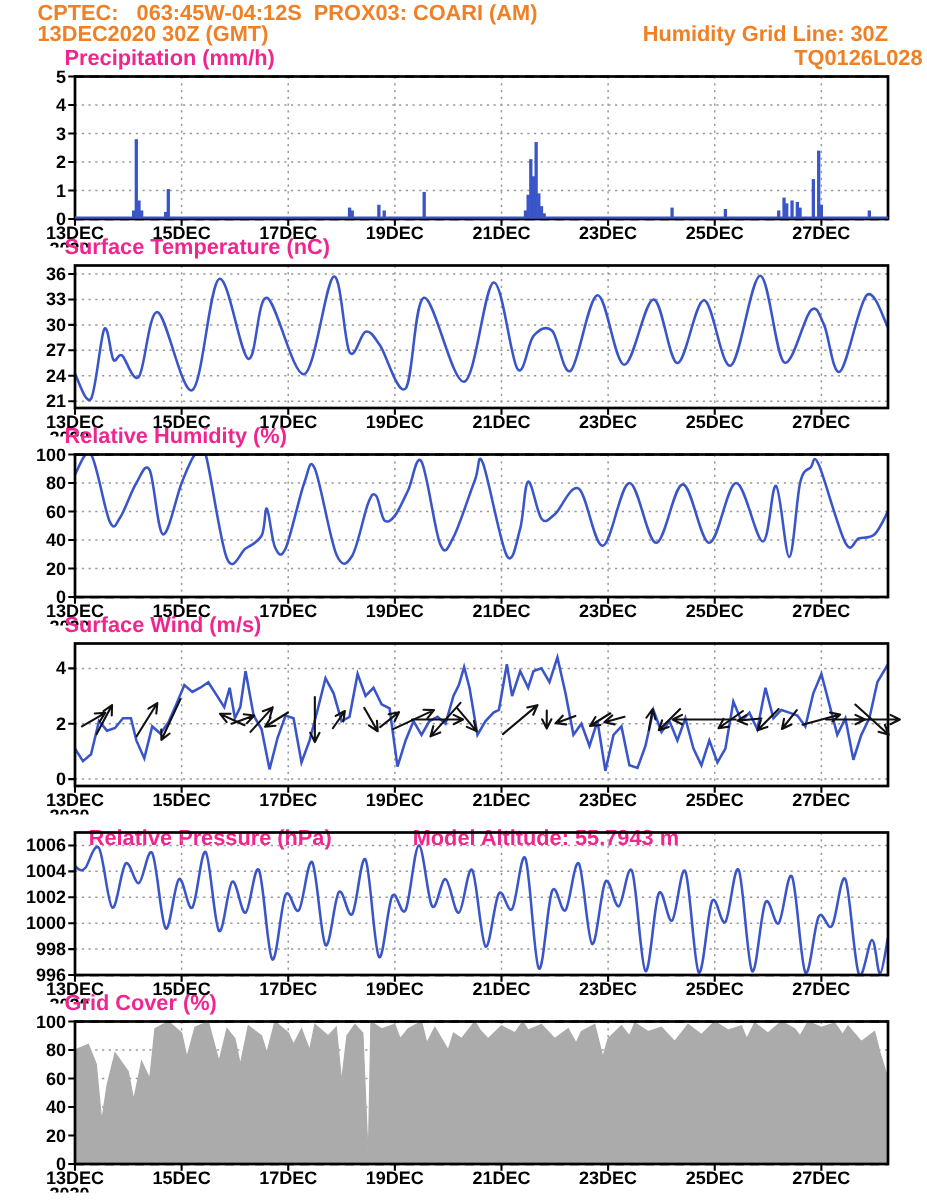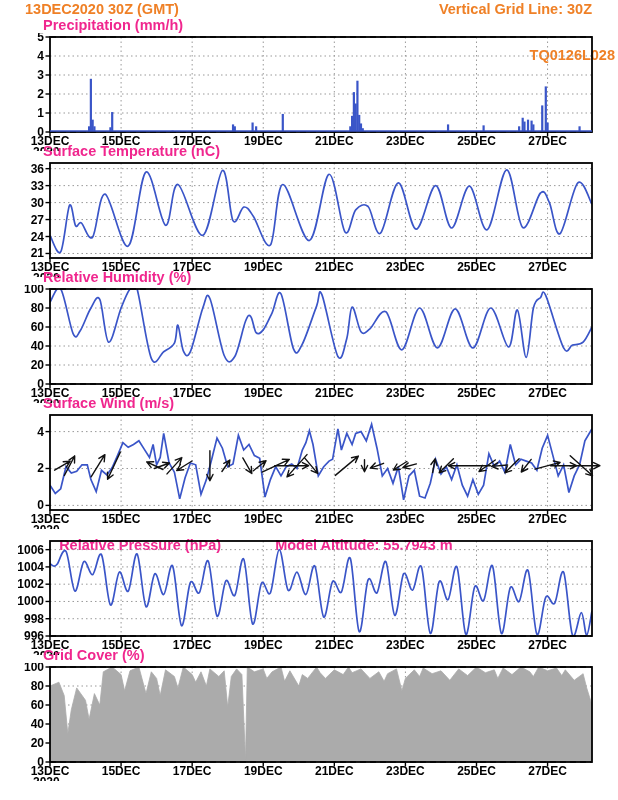--- a/index.html
+++ b/index.html
@@ -1,33 +1,34 @@
 <!DOCTYPE html>
 <html><head>
 <meta charset="utf-8">
 <style>
   html,body{margin:0;padding:0;background:#fff;}
   body{width:618px;height:800px;overflow:hidden;font-family:"Liberation Sans",sans-serif;font-weight:bold;}
   .hdr{position:relative;padding-top:2px;}
   .hl1{font-size:14.5px;line-height:14px;color:#ef8026;white-space:pre;padding-left:25px;}
   .hrow{font-size:14.5px;line-height:15px;color:#ef8026;white-space:pre;display:flex;justify-content:space-between;padding-left:25px;padding-right:26px;text-align:center;}
-  .r3span{position:absolute;top:47px;right:3px;font-size:14.5px;color:#ef8026;}
+  .r3span{position:absolute;top:31px;right:3px;font-size:14.5px;color:#ef8026;}
   .panel{position:relative;}
   .panel + .panel{margin-top:-8px;}
   .ptitle{height:16px;line-height:16px;font-size:14.5px;color:#f0268e;padding-left:43px;white-space:pre;}
   .ptitle .sub{margin-left:54px;margin-top:35px;}
   svg.plot{display:block;}
 </style>
 </head>
 <body>
 
 <div class="hdr">
+  <div class="hl1">CPTEC:   063:45W-04:12S  PROX03: COARI (AM)</div>
   <div class="hrow">
     <span>13DEC2020 30Z (GMT)</span>
-    <span>Vertical Grid Line: 30Z</span>
+    <span>Humidity Grid Line: 30Z</span>
   </div>
   <span class="r3span">TQ0126L028</span>
 </div>
 
 <div class="panel">
   <div class="ptitle"><span>Precipitation (mm/h)</span></div>
   <svg class="plot" width="618" height="118">
       <defs>
         <clipPath id="clip0">
           <rect x="50" y="4" width="542" height="95"></rect>

